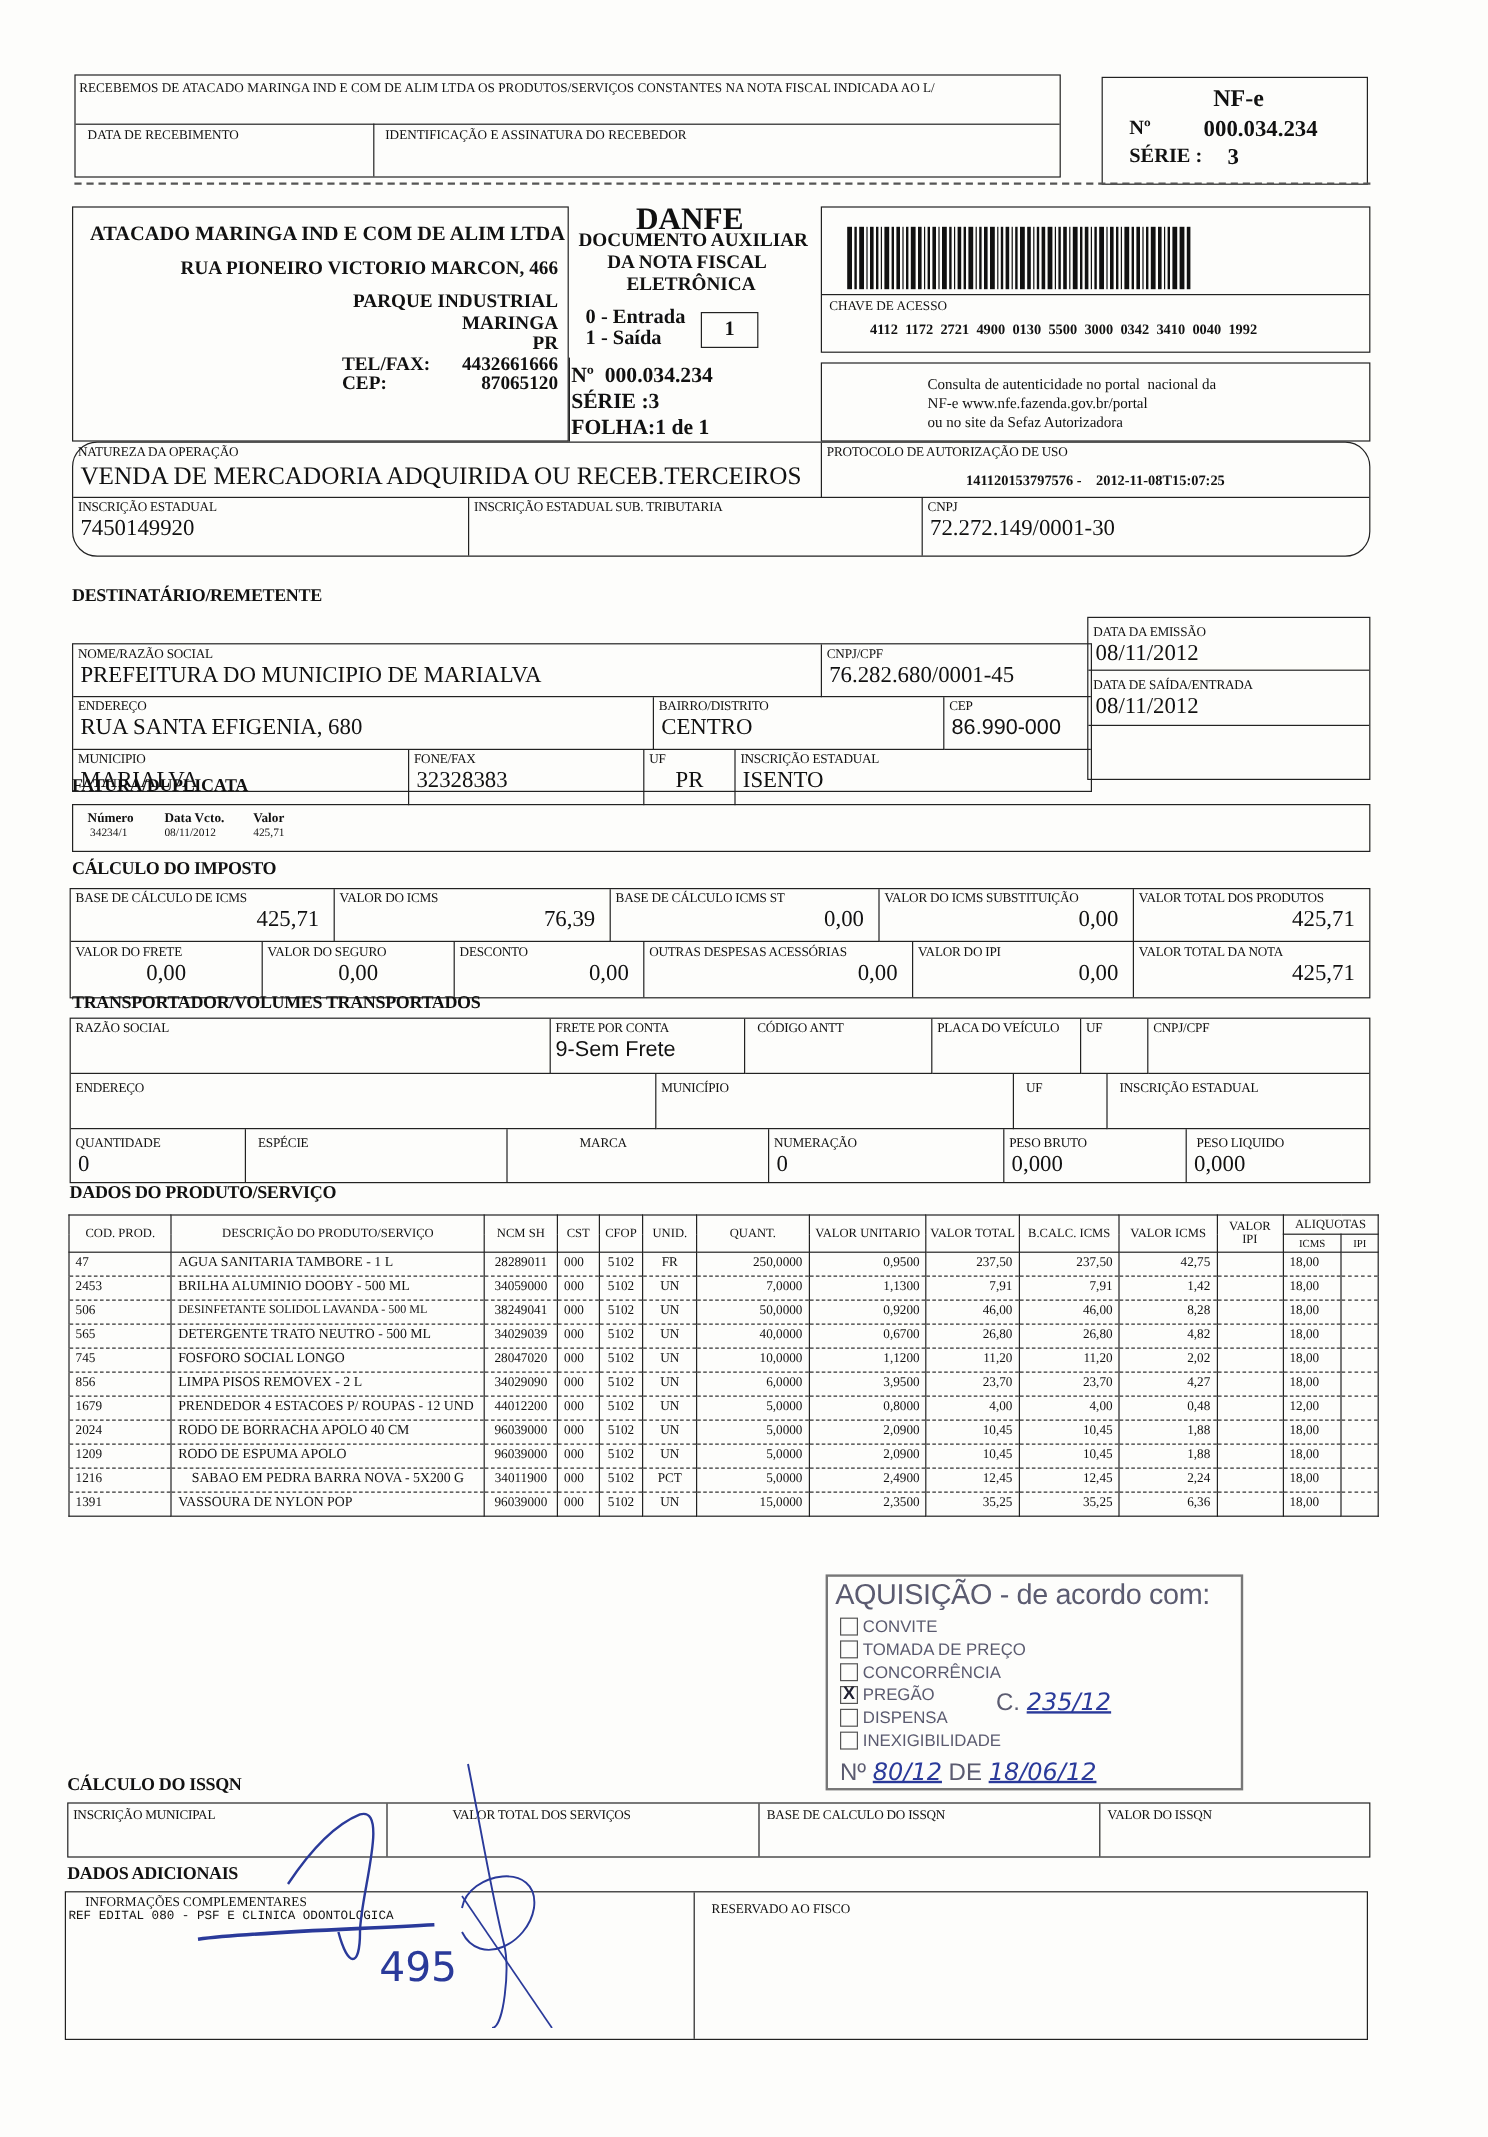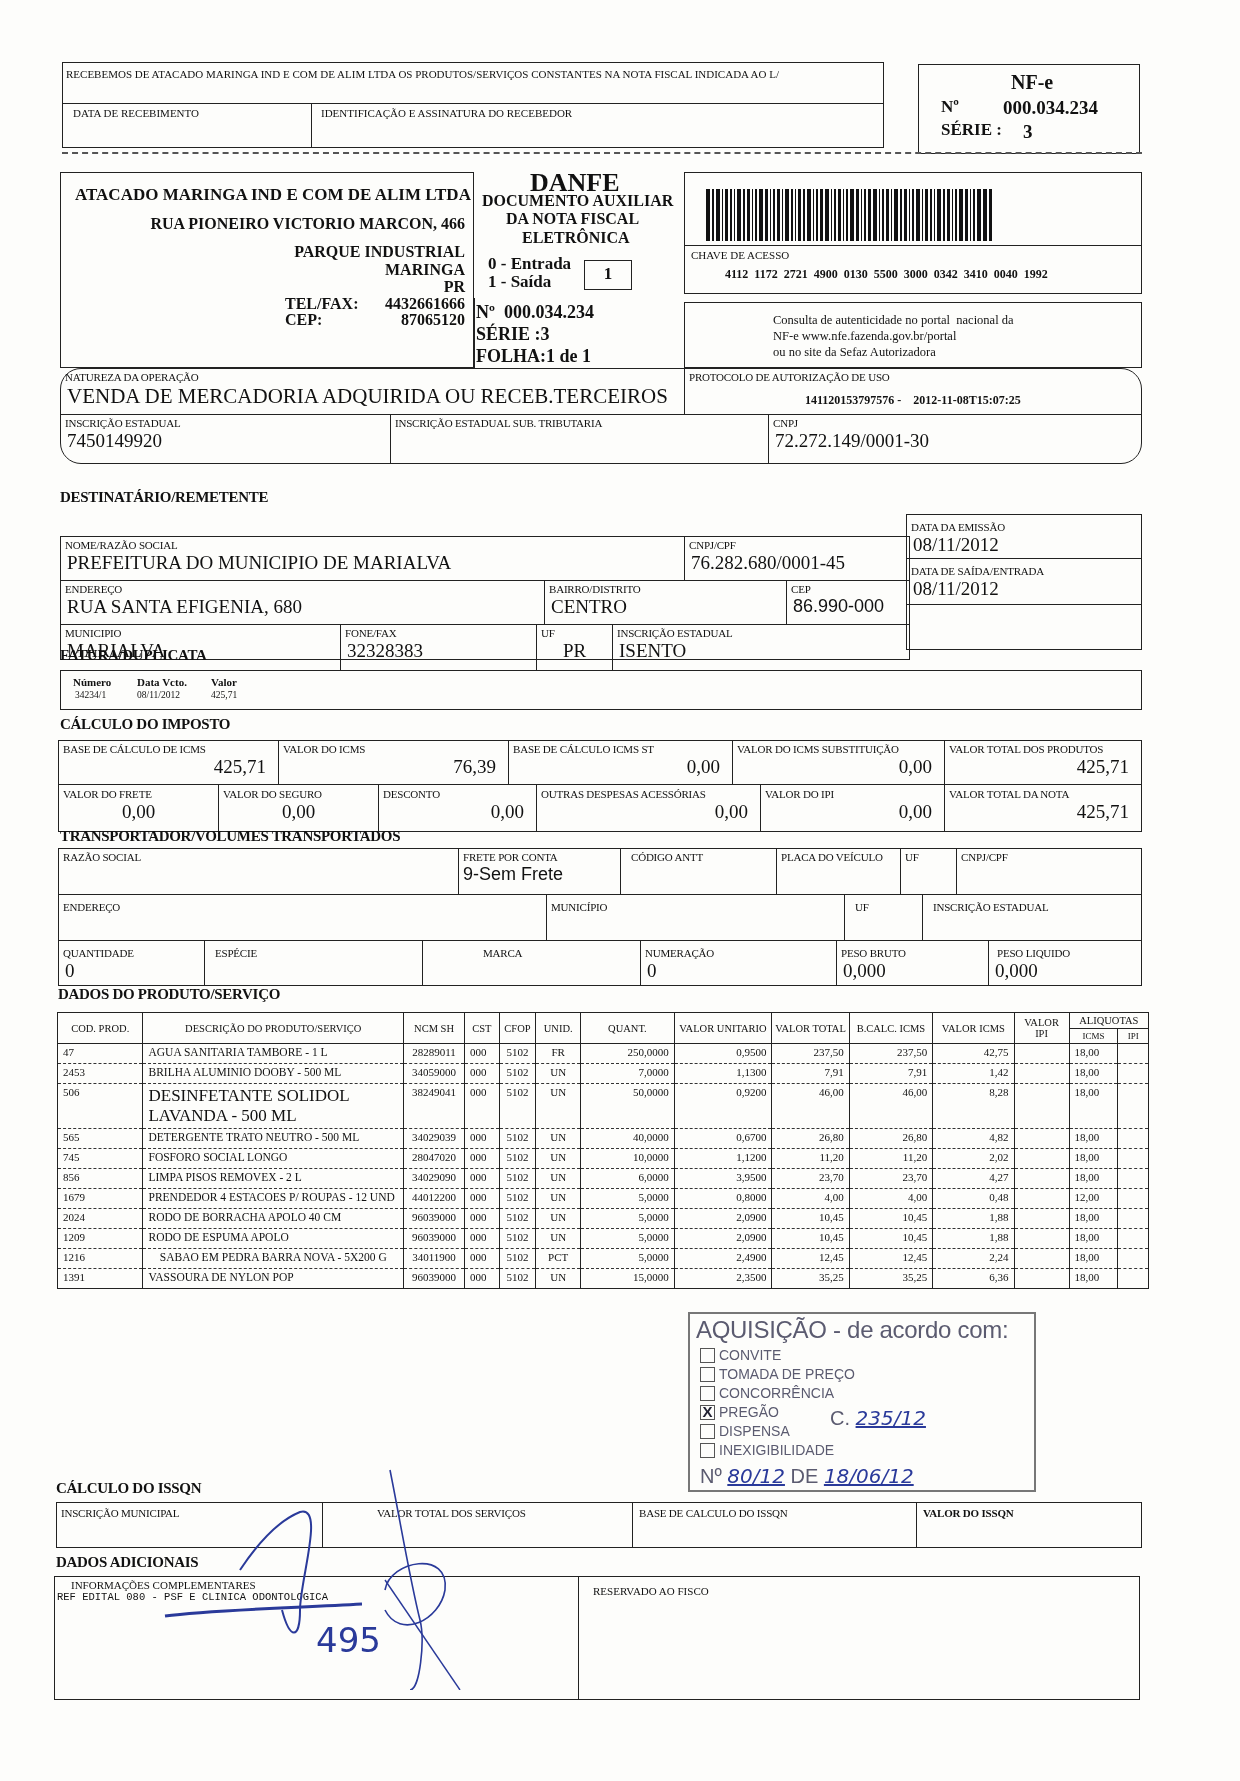--- a/index.html
+++ b/index.html
@@ -410,21 +410,21 @@
         <td class="num">1,1300</td>
         <td class="num">7,91</td>
         <td class="num">7,91</td>
         <td class="num">1,42</td>
         <td class="num"></td>
         <td>18,00</td>
         <td></td>
       </tr>
       <tr>
         <td>506</td>
-        <td style="font-size: 17px;">DESINFETANTE SOLIDOL LAVANDA - 500 ML</td>
+        <td style="font-size: 10px;">DESINFETANTE SOLIDOL LAVANDA - 500 ML</td>
         <td class="ctr">38249041</td>
         <td>000</td>
         <td class="ctr">5102</td>
         <td class="ctr">UN</td>
         <td class="num">50,0000</td>
         <td class="num">0,9200</td>
         <td class="num">46,00</td>
         <td class="num">46,00</td>
         <td class="num">8,28</td>
         <td class="num"></td>
@@ -607,21 +607,21 @@
   <div class="cell" style="left:0;top:0;width:266px;height:44px;border-bottom:none;">
     <span class="lbl" style="padding-top:4px;">INSCRIÇÃO MUNICIPAL</span>
   </div>
   <div class="cell" style="left:266px;top:0;width:310px;height:44px;border-bottom:none;">
     <span class="lbl" style="padding-top:4px;padding-left:54px;">VALOR TOTAL DOS SERVIÇOS</span>
   </div>
   <div class="cell" style="left:576px;top:0;width:284px;height:44px;border-bottom:none;">
     <span class="lbl" style="padding-top:4px;padding-left:6px;">BASE DE CALCULO DO ISSQN</span>
   </div>
   <div class="cell" style="left:860px;top:0;width:224px;height:44px;border:none;">
-    <span class="lbl" style="padding-top:4px;padding-left:6px;font-weight:bold;">VALOR DO ISSQN</span>
+    <span class="lbl" style="padding-top:4px;padding-left:6px;">VALOR DO ISSQN</span>
   </div>
 </div>
 
 <div class="sec-title" style="left:56px;top:1554px;">DADOS ADICIONAIS</div>
 <div class="box" style="left:54px;top:1576px;width:1086px;height:124px;">
   <div class="cell" style="left:0;top:0;width:524px;height:122px;border-bottom:none;">
     <span class="abs" style="left:16px;top:2px;font-size:11px;">INFORMAÇÕES COMPLEMENTARES</span>
     <span class="abs" style="left:2px;top:14px;font-size:10.5px;font-family:'Liberation Mono',monospace;white-space:pre;">REF EDITAL 080 - PSF E CLINICA ODONTOLOGICA</span>
   </div>
   <div class="abs" style="left:538px;top:8px;font-size:11px;">RESERVADO AO FISCO</div>

